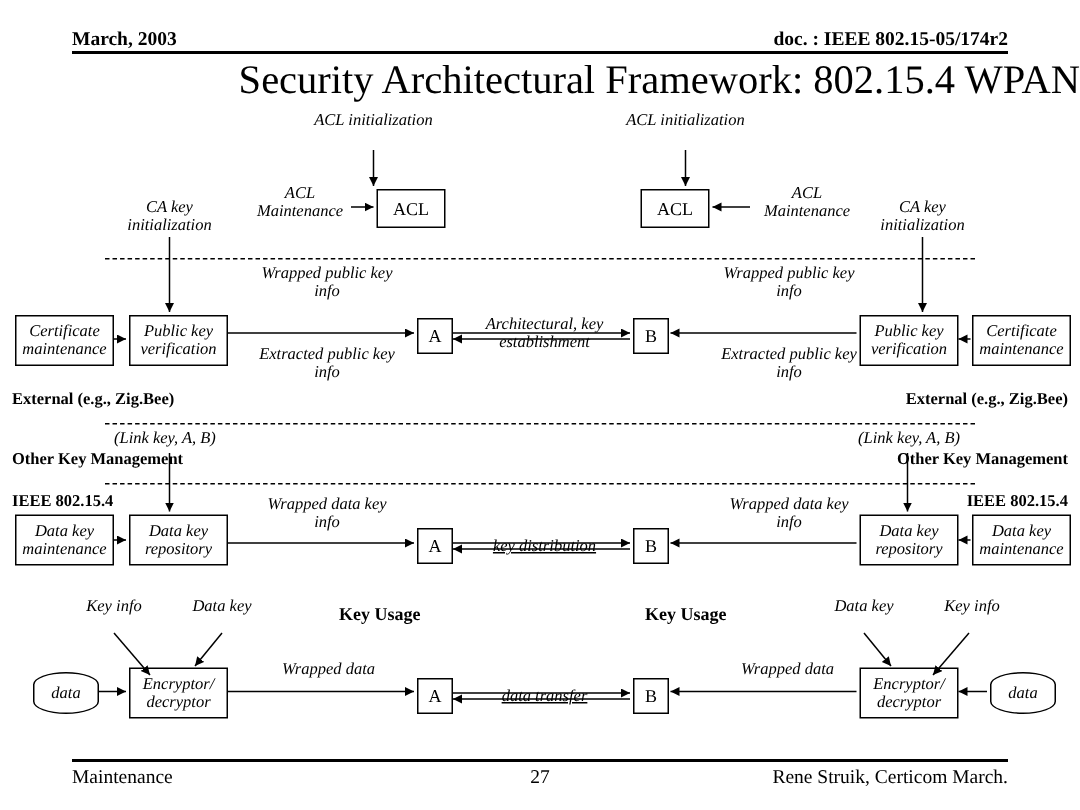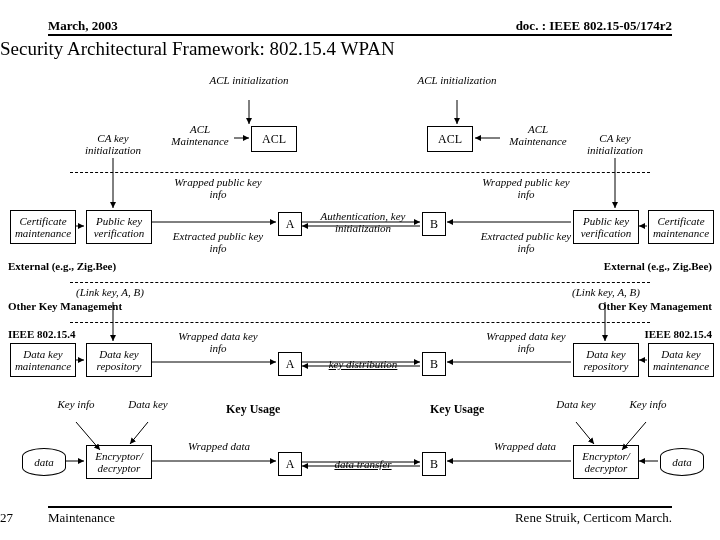--- a/index.html
+++ b/index.html
@@ -11,21 +11,21 @@
   .hdr-rule{border-top:2px solid #000;}
   .dashed-h{border-top:1.5px dashed #000;height:0;}
   svg{position:absolute;top:0;left:0;pointer-events:none;}
 </style>
 </head>
 <body>
 
 <div class="abs" style="left:48px;top:18px;font-weight:bold;font-size:13px;">March, 2003</div>
 <div class="abs" style="right:48px;top:18px;font-weight:bold;font-size:13px;">doc. : IEEE 802.15-05/174r2</div>
 <div class="abs hdr-rule" style="left:48px;top:34px;width:624px;"></div>
-<div class="abs" style="left:0;right:0;top:38px;text-align:left;font-size:19px;">Security Architectural Framework: 802.15.4 WPAN</div>
+<div class="abs" style="left:0;right:0;top:38px;text-align:right;font-size:27px;">Security Architectural Framework: 802.15.4 WPAN</div>
 
 <div class="abs lbl" style="left:208px;top:74px;width:82px;">ACL initialization</div>
 <div class="abs lbl" style="left:416px;top:74px;width:82px;">ACL initialization</div>
 
 <div class="abs lbl" style="left:165px;top:123px;width:70px;">ACL Maintenance</div>
 <div class="abs lbl" style="left:503px;top:123px;width:70px;">ACL Maintenance</div>
 
 <div class="abs plainbox" style="left:251px;top:126px;width:44px;height:24px;">
     <span>ACL</span>
   </div>
@@ -54,21 +54,21 @@
 <div class="abs box" style="left:648px;top:210px;width:64px;height:32px;">
     <span>Certificate maintenance</span>
   </div>
 
 <div class="abs lbl" style="left:172px;top:230px;width:92px;">Extracted public key info</div>
 <div class="abs lbl" style="left:480px;top:230px;width:92px;">Extracted public key info</div>
 
 <div class="abs plainbox" style="left:278px;top:212px;width:22px;height:22px;">
     <span>A</span>
   </div>
-<div class="abs lbl" style="left:312px;top:210px;width:102px;">Authentication, key initialization</div>
+<div class="abs lbl" style="left:312px;top:210px;width:102px;">Architectural, key establishment</div>
 <div class="abs plainbox" style="left:422px;top:212px;width:22px;height:22px;">
     <span>B</span>
   </div>
 
 <div class="abs" style="left:8px;top:260px;font-weight:bold;font-size:11px;">External (e.g., Zig.Bee)</div>
 <div class="abs" style="right:8px;top:260px;font-weight:bold;font-size:11px;">External (e.g., Zig.Bee)</div>
 
 <div class="abs dashed-h" style="left:70px;top:282px;width:580px;"></div>
 
 <div class="abs lbl" style="left:76px;top:286px;">(Link key, A, B)</div>
@@ -134,21 +134,21 @@
 
 <div class="abs" style="left:22px;top:448px;width:42px;height:26px;border:1px solid #000;border-radius:50%/30%;font-style:italic;font-size:11px;display:flex;align-items:center;justify-content:center;">
     <span>data</span>
   </div>
 <div class="abs" style="left:660px;top:448px;width:42px;height:26px;border:1px solid #000;border-radius:50%/30%;font-style:italic;font-size:11px;display:flex;align-items:center;justify-content:center;">
     <span>data</span>
   </div>
 
 <div class="abs hdr-rule" style="left:48px;bottom:32px;width:624px;"></div>
 <div class="abs" style="left:48px;bottom:14px;font-size:13px;">Maintenance</div>
-<div class="abs" style="left:0;right:0;bottom:14px;text-align:left;font-size:13px;">27</div>
+<div class="abs" style="left:0;right:0;bottom:14px;text-align:center;font-size:13px;">27</div>
 <div class="abs" style="right:48px;bottom:14px;font-size:13px;">Rene Struik, Certicom March.</div>
 
 <svg width="720" height="540">
   <defs>
     <marker id="ah" markerWidth="8" markerHeight="8" refX="6" refY="3" orient="auto">
         <path d="M0,0 L6,3 L0,6 Z" fill="#000"></path>
       </marker>
   </defs>
 
   <line x1="249" y1="100" x2="249" y2="124" stroke="#000" marker-end="url(#ah)"></line>

